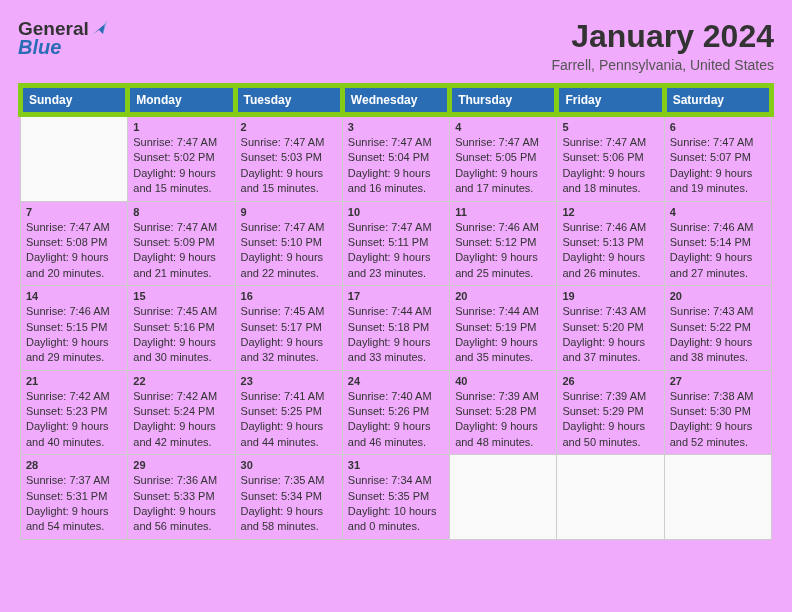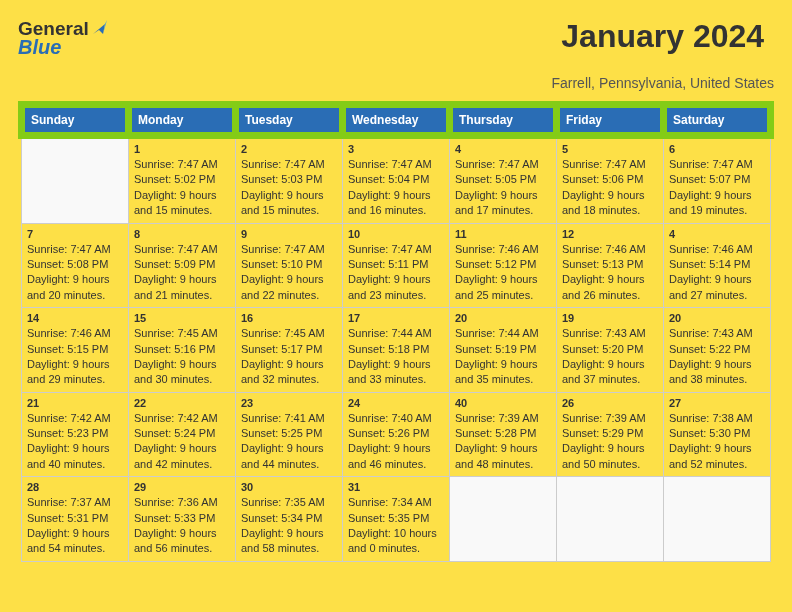--- a/index.html
+++ b/index.html
@@ -7,59 +7,59 @@
       font-family: Arial, sans-serif;
       background: #fff;
       width: 792px;
       height: 612px;
       overflow: hidden;
     }
     .page {
       width: 792px;
       min-height: 612px;
       padding: 18px 18px 10px 18px;
-      background: #fde047;
+      background: #f0abfc;
     }
     .header {
       display: flex;
       justify-content: space-between;
       align-items: flex-start;
       margin-bottom: 10px;
     }
     .logo {
       display: flex;
       flex-direction: column;
       align-items: flex-start;
     }
     .title-section {
-      text-align: center;
+      text-align: right;
     }
     .month-title {
       font-size: 32px;
       font-weight: bold;
       color: #333;
     }
     .subtitle {
       font-size: 14px;
       color: #555;
-      margin-top: 20px;
+      margin-top: 2px;
     }
     .calendar-table {
       width: 100%;
       border-collapse: collapse;
       font-size: 10.5px;
     }
     .calendar-table th {
       background: #2a6db5;
       color: #fff;
       padding: 5px 6px;
       text-align: left;
       font-size: 12px;
       font-weight: bold;
-      border: 7px solid #84cc16;
+      border: 5px solid #84cc16;
     }
     .calendar-table td {
       border: 1px solid #ccc;
       vertical-align: top;
       padding: 4px 5px;
       width: calc(100% / 7);
       height: 78px;
     }
     .day-number {
       font-weight: bold;

